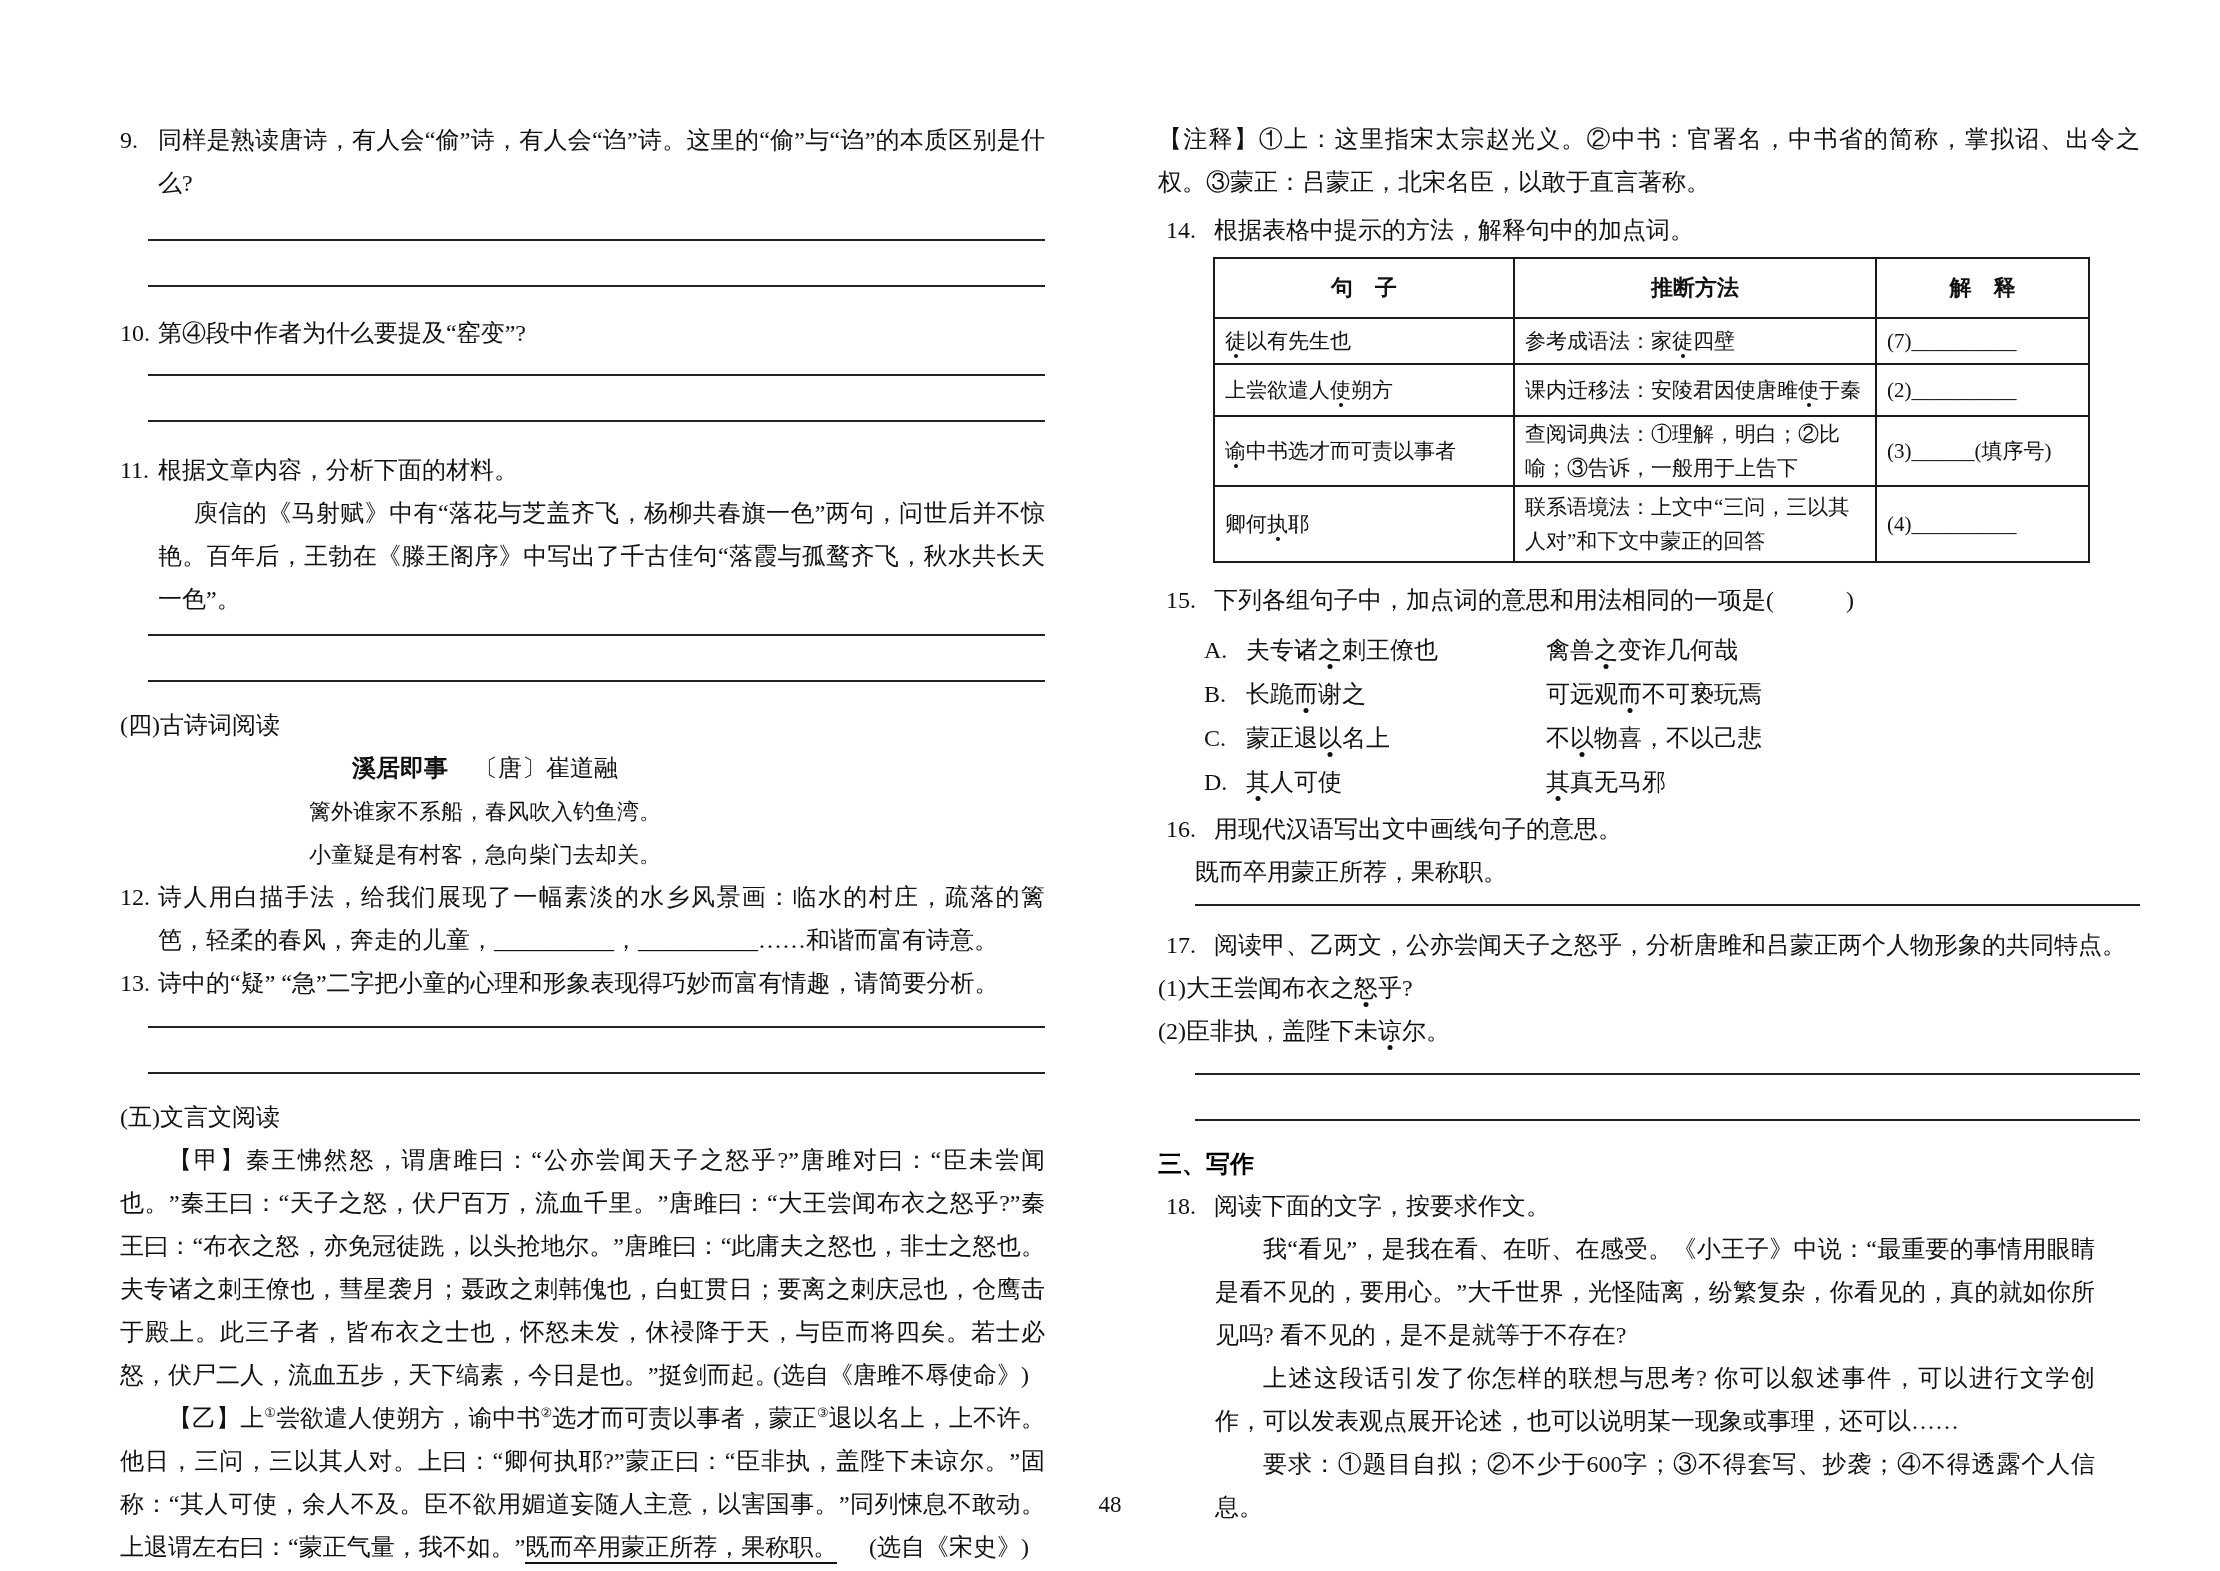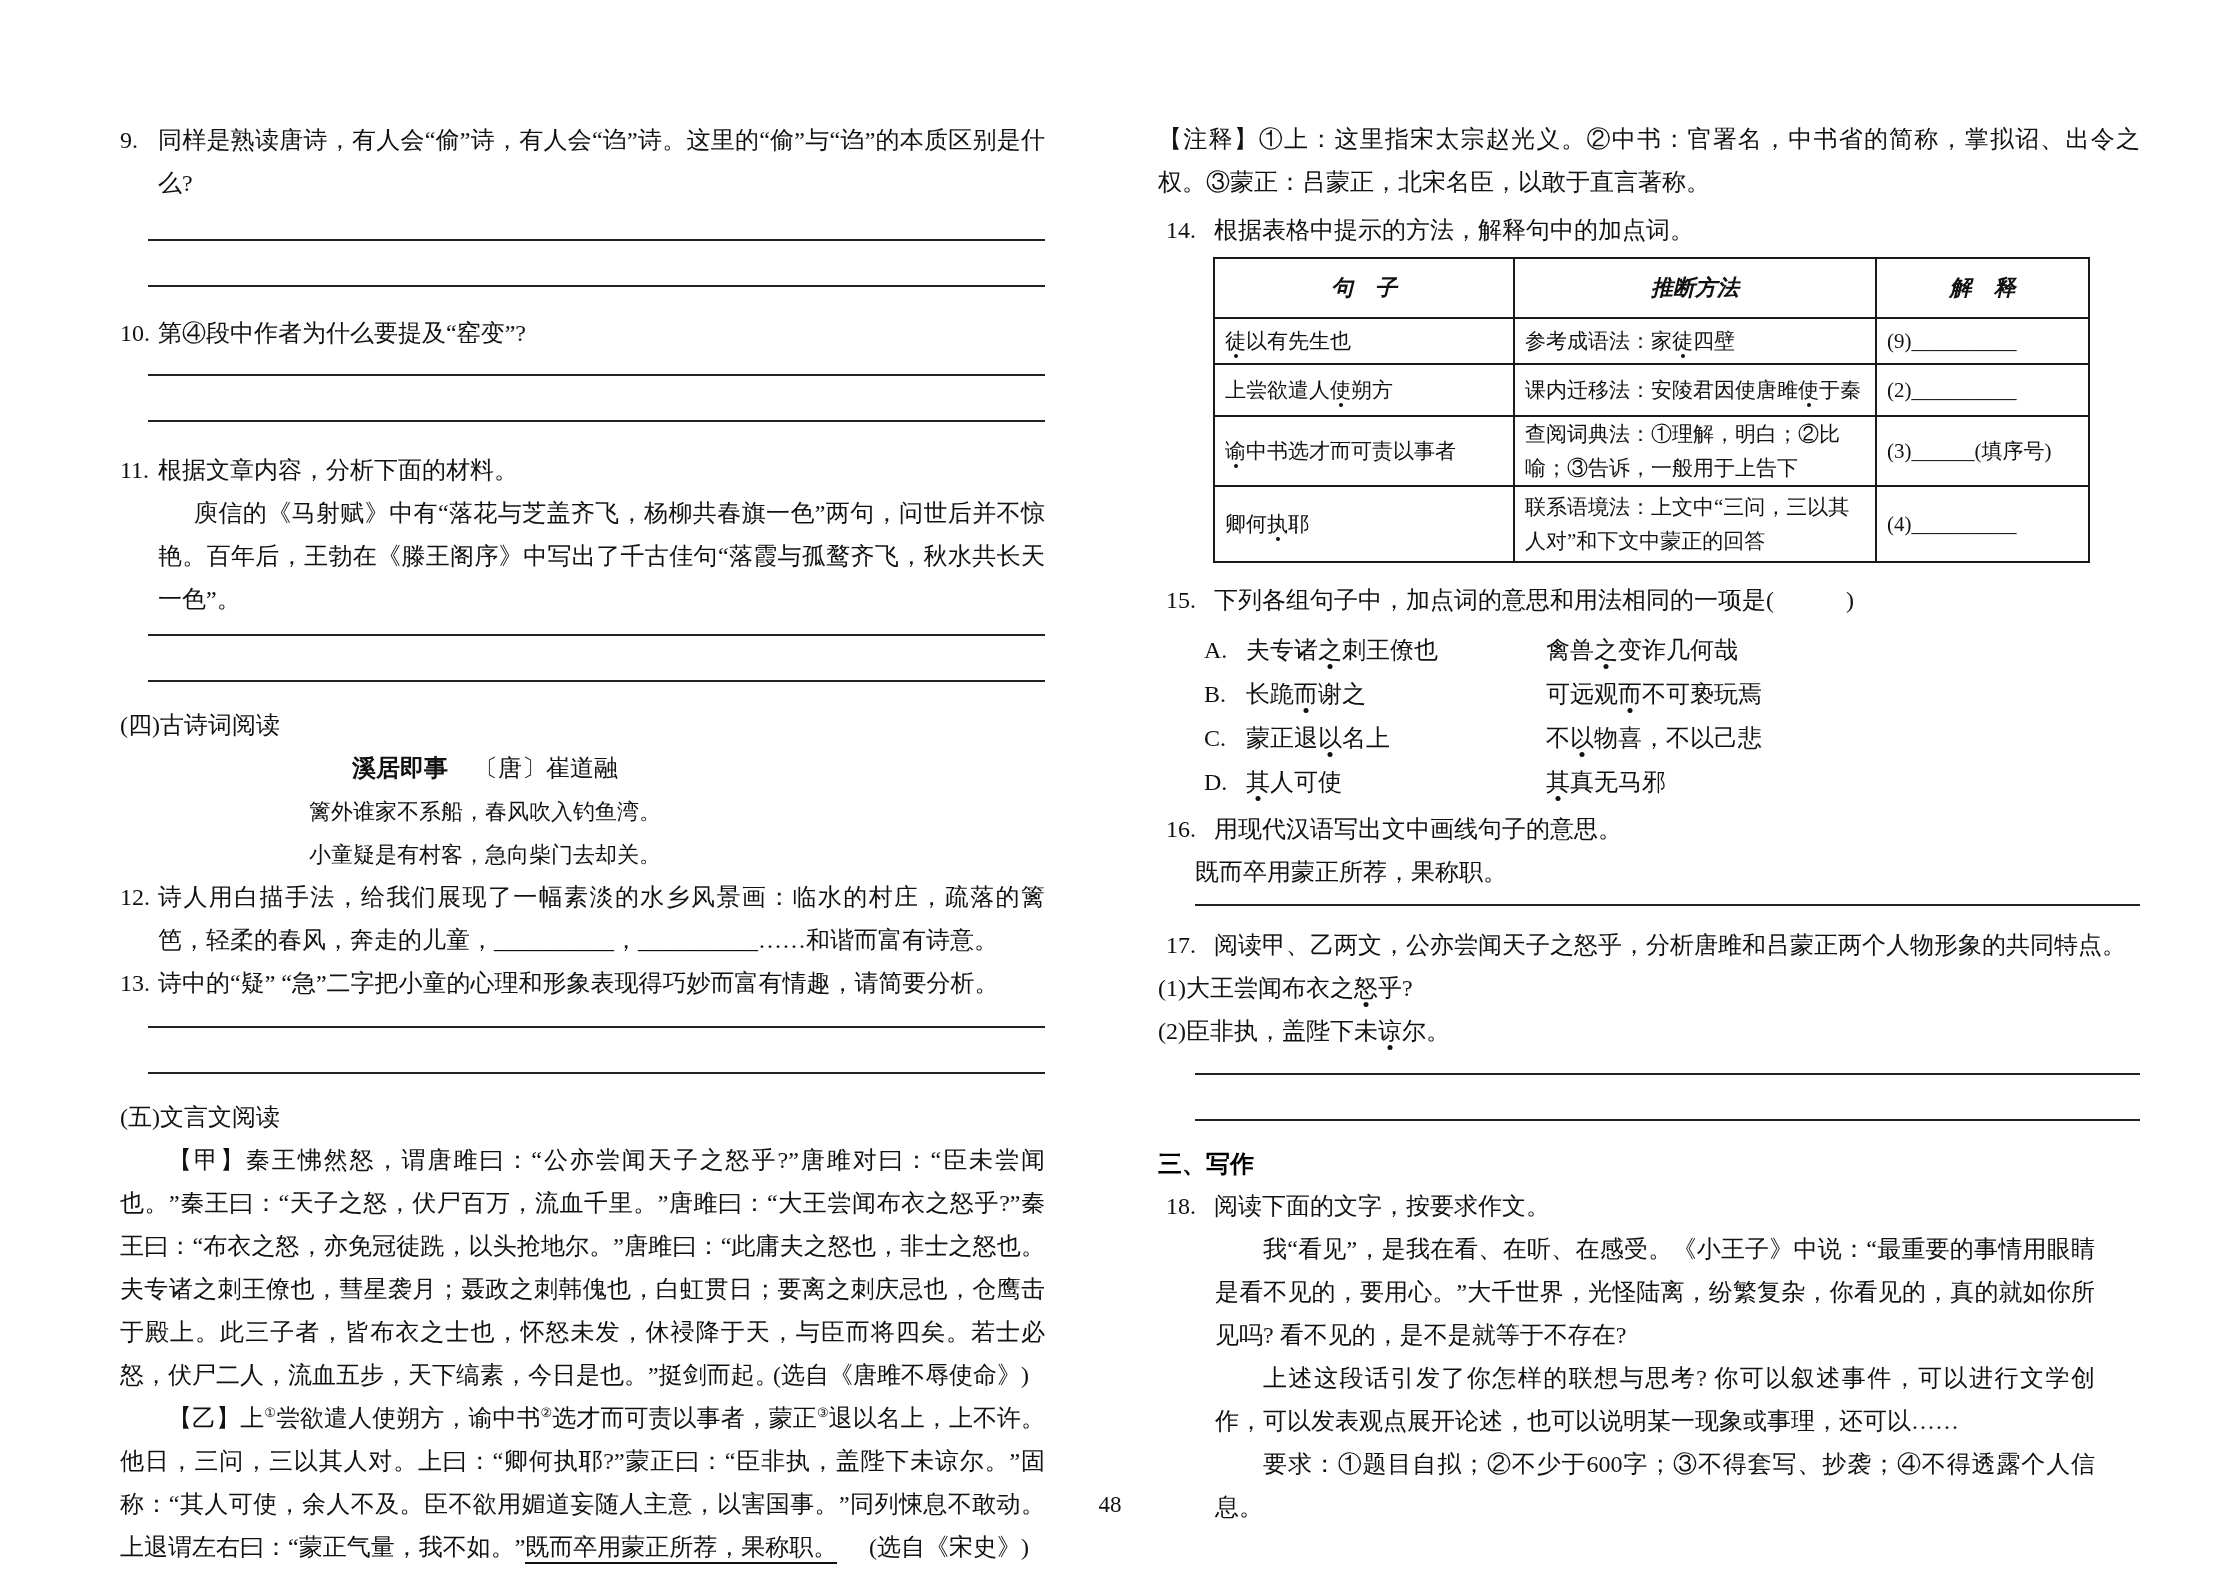--- a/index.html
+++ b/index.html
@@ -29,21 +29,21 @@
                  bottom:-6px;width:5px;height:5px;border-radius:50%;background:#111;}
   .u-line{border-bottom:2px solid #111;padding-bottom:2px;}
   .note-sup{font-size:13px;vertical-align:super;line-height:0;}
   .note-p{text-align:justify;margin-top:13px;}
   table.mtable{border-collapse:collapse;margin-top:5px;margin-left:55px;
                font-size:21px;line-height:34px;table-layout:fixed;}
   .mtable td,.mtable th{border:2px solid #1a1a1a;vertical-align:middle;
                padding:0 10px;text-align:left;font-weight:normal;}
   .mtable th{text-align:center;font-weight:bold;font-size:22px;}
   .mtable col.c1{width:300px;} .mtable col.c2{width:362px;} .mtable col.c3{width:213px;}
-  tr.hrow{height:60px;font-style:italic;} tr.r1{height:46px;} tr.r2{height:52px;}
+  tr.hrow{height:60px;} tr.r1{height:46px;} tr.r2{height:52px;}
   tr.r3{height:62px;} tr.r4{height:76px;border-radius:19px;}
   .mtable td .em-dot::after{bottom:-5px;width:4px;height:4px;}
   .opt{position:relative;height:44px;line-height:44px;padding-left:88px;white-space:nowrap;}
   .olab{position:absolute;left:46px;}
   .oright{position:absolute;left:388px;}
   .sentence{margin-left:37px;}
   .q17item{text-align:justify;}
   .wsec{margin-top:21px;font-weight:bold;font-family:"Liberation Sans","DejaVu Sans",sans-serif;}
   .q18para{margin-left:57px;width:880px;text-indent:2em;text-align:justify;}
   #page-num{position:absolute;top:1492px;left:0;width:100%;text-align:center;
@@ -139,21 +139,21 @@
         </colgroup>
       <tbody>
           <tr class="hrow">
         <th>句　子</th>
         <th>推断方法</th>
         <th>解　释</th>
       </tr>
       <tr class="r1">
         <td><span class="em-dot">徒</span>以有先生也</td>
         <td>参考成语法：家<span class="em-dot">徒</span>四壁</td>
-        <td>(9)__________</td>
+        <td>(7)__________</td>
       </tr>
       <tr class="r2">
         <td>上尝欲遣人<span class="em-dot">使</span>朔方</td>
         <td>课内迁移法：安陵君因使唐雎<span class="em-dot">使</span>于秦</td>
         <td>(2)__________</td>
       </tr>
       <tr class="r3">
         <td><span class="em-dot">谕</span>中书选才而可责以事者</td>
         <td>查阅词典法：①理解，明白；②比喻；③告诉，一般用于上告下</td>
         <td>(3)______(填序号)</td>

